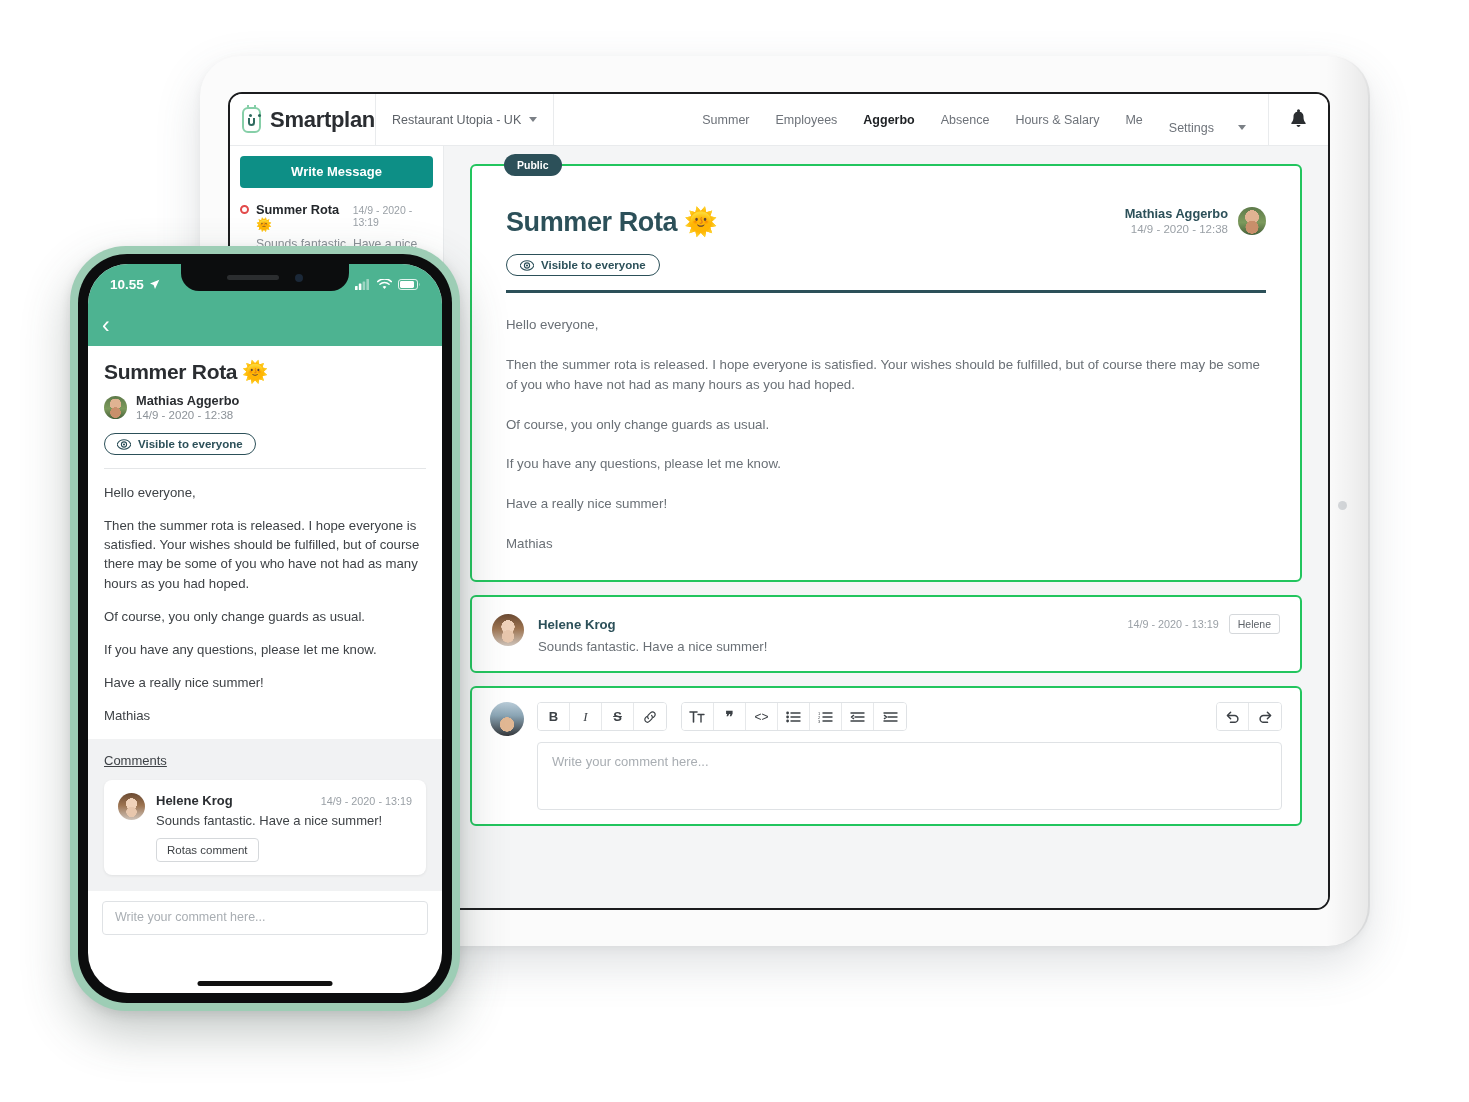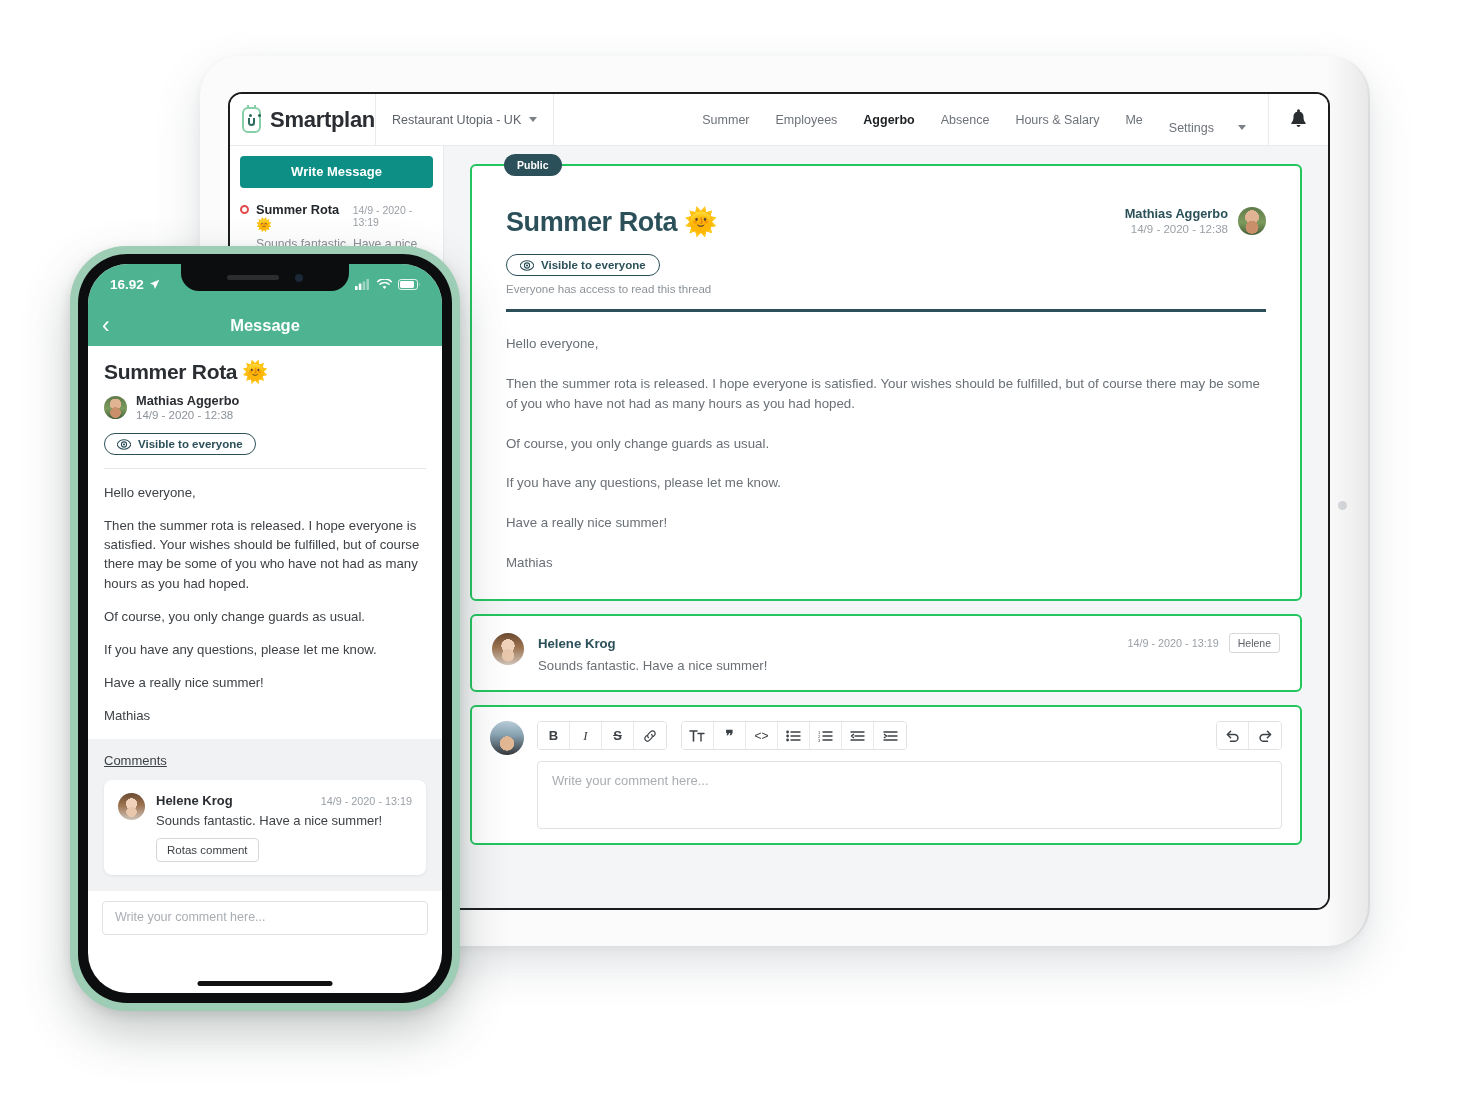--- a/index.html
+++ b/index.html
@@ -241,21 +241,20 @@
                 </div>
               </div>
               <div class="vis-pill">
                 <svg width="14" height="11" viewBox="0 0 14 11">
                   <path d="M7 .8C3.6.8 1 3.2 0 5.5 1 7.8 3.6 10.2 7 10.2s6-2.4 7-4.7C13 3.2 10.4.8 7 .8z" fill="none" stroke="#2c5059" stroke-width="1.1"></path>
                   <circle cx="7" cy="5.5" r="2.6" fill="none" stroke="#2c5059" stroke-width="1.1"></circle>
                   <circle cx="7" cy="5.5" r="1.1" fill="#2c5059"></circle>
                 </svg>
                 <span>Visible to everyone</span>
               </div>
-              <div class="vis-note">Everyone has access to read this thread</div>
               <div class="rule"></div>
               <p>Hello everyone,</p>
               <p>Then the summer rota is released. I hope everyone is satisfied. Your wishes should be fulfilled, but of course there may be some of you who have not had as many hours as you had hoped.</p>
               <p>Of course, you only change guards as usual.</p>
               <p>If you have any questions, please let me know.</p>
               <p>Have a really nice summer!</p>
               <p>Mathias</p>
             </div>
           </div>
 
@@ -354,21 +353,21 @@
   <div id="phone-device">
     <div id="phone-inner">
       <div id="phone-screen">
         <div id="notch">
           <span class="notch-speaker"></span>
           <span class="notch-cam"></span>
         </div>
 
         <div class="p-status">
           <span style="display:flex;align-items:center;gap:5px;">
-            <span>16.92</span>
+            <span>10.55</span>
             <svg width="11" height="11" viewBox="0 0 11 11">
                 <path d="M10.3.7 1 4.6l3.6 1.3L6 9.9z" fill="#fff"></path>
               </svg>
           </span>
           <span class="p-status-right">
             <svg width="16" height="11" viewBox="0 0 16 11">
               <rect x="0" y="7" width="2.6" height="4" rx="0.6" fill="#fff"></rect>
               <rect x="3.8" y="4.5" width="2.6" height="6.5" rx="0.6" fill="#fff"></rect>
               <rect x="7.6" y="2.5" width="2.6" height="8.5" rx="0.6" fill="#fff" opacity="0.45"></rect>
               <rect x="11.4" y="0" width="2.6" height="11" rx="0.6" fill="#fff" opacity="0.45"></rect>
@@ -381,21 +380,20 @@
             <svg width="22" height="11" viewBox="0 0 22 11">
               <rect x="0.5" y="0.5" width="19" height="10" rx="2.6" fill="none" stroke="#fff" stroke-width="1" opacity="0.85"></rect>
               <rect x="2" y="2" width="14" height="7" rx="1.4" fill="#fff"></rect>
               <path d="M21 4v3c.8-.3.8-2.7 0-3z" fill="#fff" opacity="0.7"></path>
             </svg>
           </span>
         </div>
 
         <div class="p-header">
           <span class="p-back">‹</span>
-          <span class="p-title">Message</span>
         </div>
 
         <div class="p-content">
           <div class="p-post-title">Summer Rota 🌞</div>
           <div class="p-author">
             <span class="p-av ph-m"></span>
             <span>
               <span class="p-a-name" style="display:block">Mathias Aggerbo</span>
               <span class="p-a-date" style="display:block">14/9 - 2020 - 12:38</span>
             </span>

